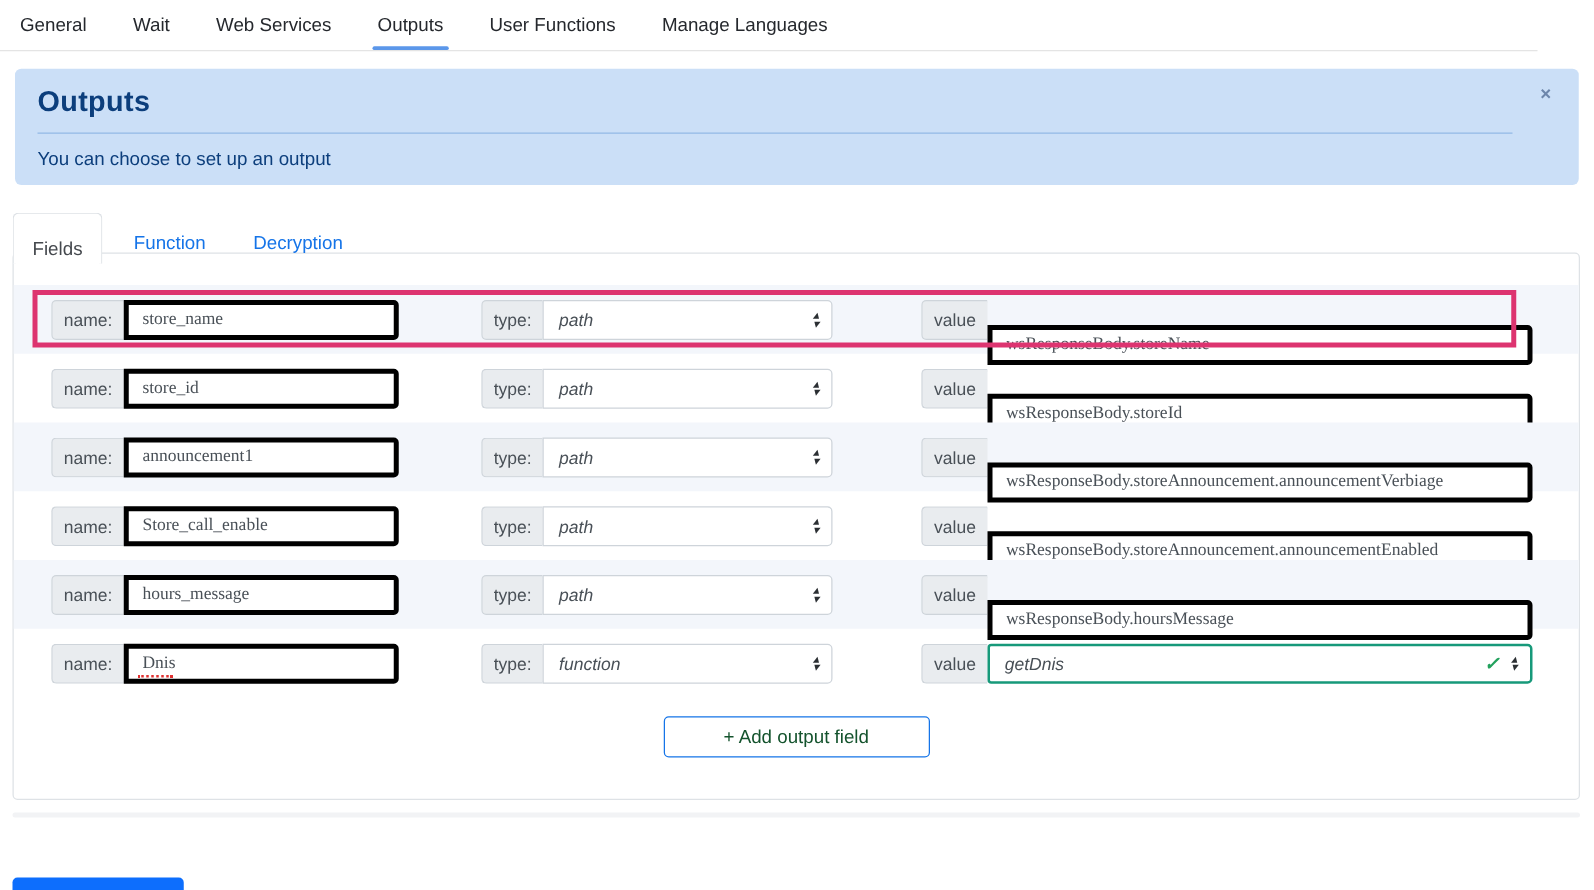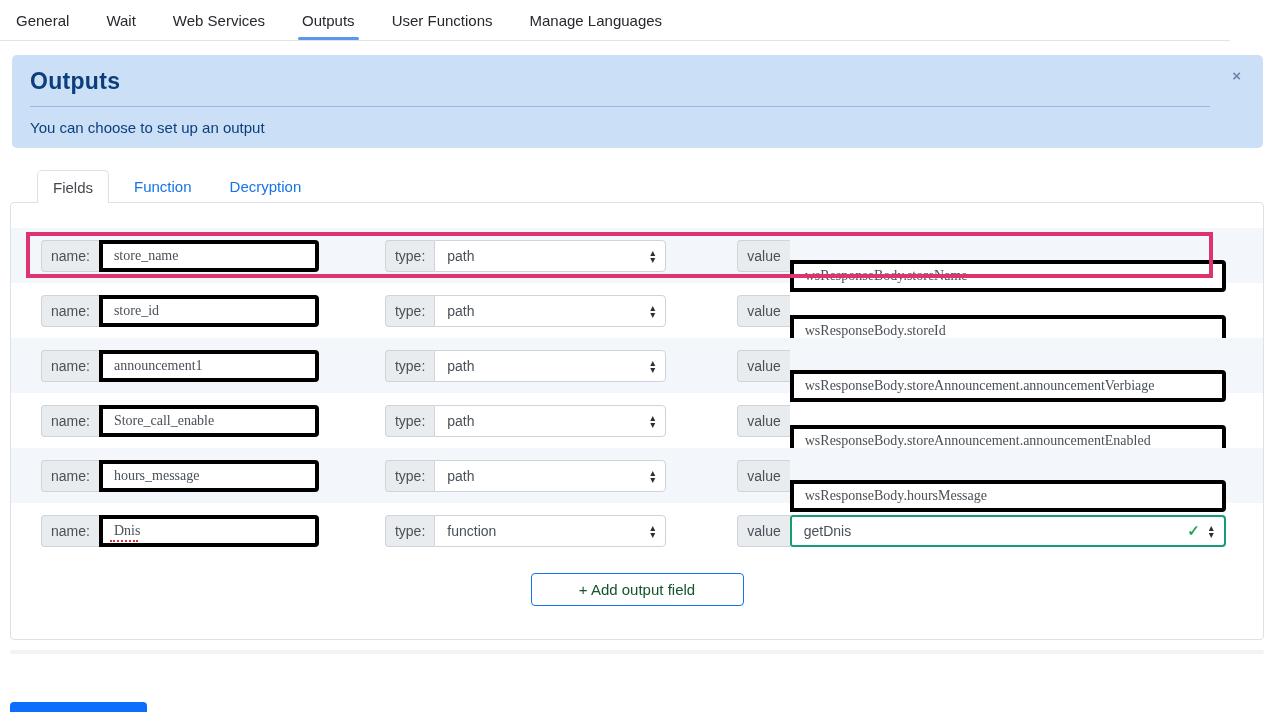--- a/index.html
+++ b/index.html
@@ -19,21 +19,21 @@
   .banner { position:absolute; left:12px; top:55px; width:1251px; height:93px;
             background:#cbdff7; border-radius:5px; color:#0c3e7c; }
   .banner-title { padding:13px 0 0 18px; font-size:23px; font-weight:700; letter-spacing:.3px; }
   .banner-divider { margin:11px 0 0 18px; width:1180px; height:1px; background:#93b9e6; }
   .banner-msg { margin-top:12px; padding-left:18px; font-size:15px; }
   .banner-close { position:absolute; top:13px; right:22px; font-size:15px; font-weight:700;
                   color:#6d86ab; cursor:pointer; line-height:1; }
 
   
   .tabbar { position:absolute; top:170px; left:10px; display:flex; align-items:flex-end; z-index:2; }
-  .tab { font-size:15px; padding:8px 15px; cursor:pointer;margin-left:27px; }
+  .tab { font-size:15px; padding:20px 15px; cursor:pointer; }
   .tab.active { background:#fff; color:#45494e; border:1px solid #dee2e6; border-bottom:none;
                 border-radius:5px 5px 0 0; height:33px; }
   .tab.link { color:#1574e8; margin-left:12px; padding:8px 13px; }
 
   
   .panel { position:absolute; top:202px; left:10px; width:1254px; height:438px;
            border:1px solid #dee2e6; border-radius:4px; background:#fff; padding-top:25px; }
   .frow { position:relative; height:55px; display:flex; align-items:center; padding-left:30px;gap:36px; }
   .frow.striped { background:#f3f6fb; }
 
@@ -44,21 +44,21 @@
   .inp { border:4px solid #000000; border-radius:0 4px 4px 0; padding:0 11px; font-size:14px;
          color:#495057; background:#fff; outline:none; height:32px;
          font-family:Liberation Serif, serif; }
   .name-inp  { width:220px; }
   .value-inp { width:436px;margin-top:20px; }
   .type-group  { margin-left:30px; }
   .value-group { margin-left:35px; }
 
   .select { display:flex; align-items:center; width:232px; border:1px solid #ced4da;
             border-radius:0 4px 4px 0; background:#fff; padding:0 10px 0 12px; font-size:14px;
-            color:#495057; cursor:pointer; }
+            color:#495057; cursor:pointer;font-style:italic; }
   .select .sel-text { flex:1; }
   .updown { display:flex; flex-direction:column; align-items:center; color:#2b2f33; }
   .updown span { display:block; font-size:10px; line-height:7px; }
   .value-select { width:436px; }
   .value-select.valid { border:2px solid #17997a; border-radius:3px 4px 4px 3px; }
   .check { color:#23a15d; font-weight:700; font-size:15px; margin-right:9px; }
 
   .trash { margin-left:32px; width:32px; height:32px; border:1px solid #dc3545; border-radius:4px;
            background:transparent; display:flex; align-items:center; justify-content:center;
            cursor:pointer; flex:none; }

